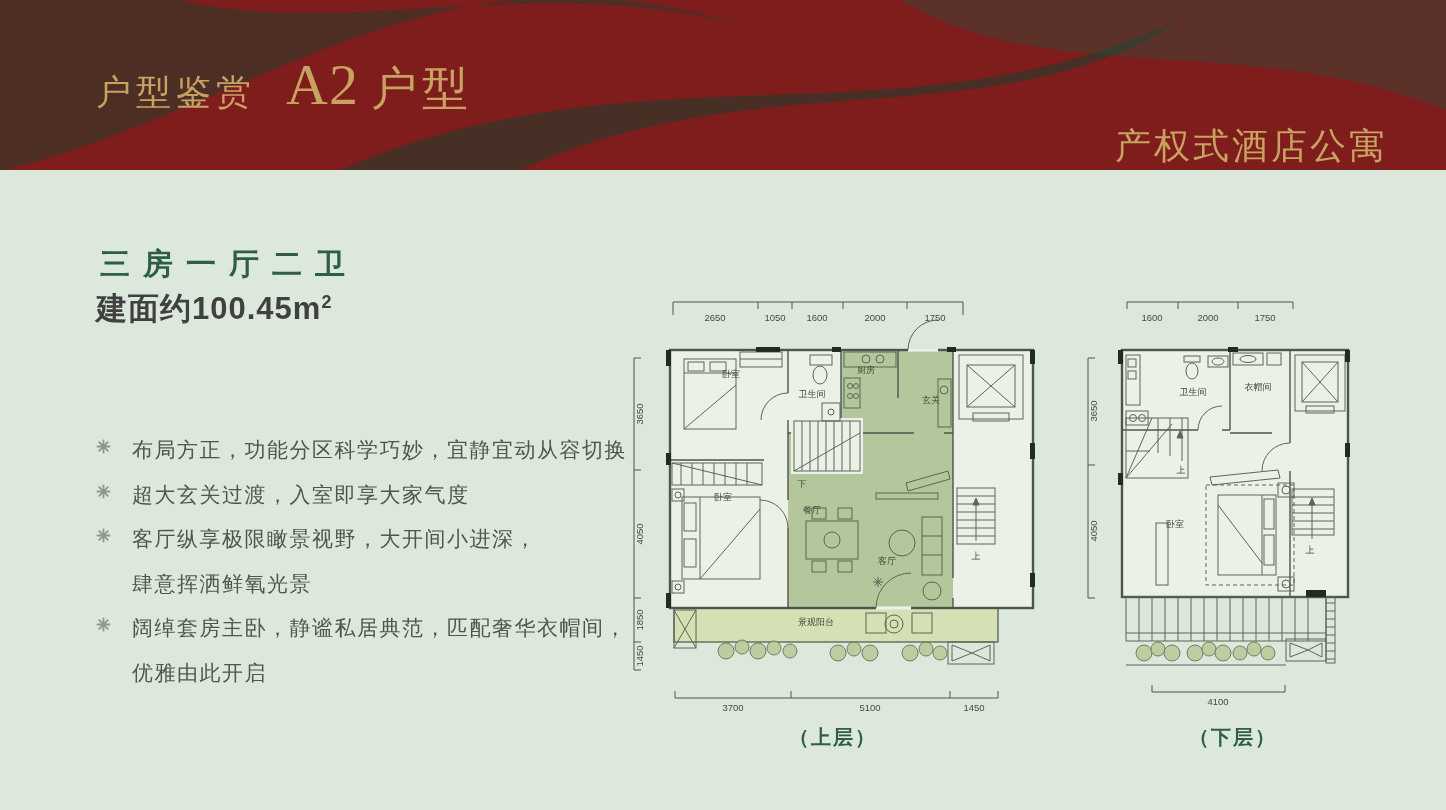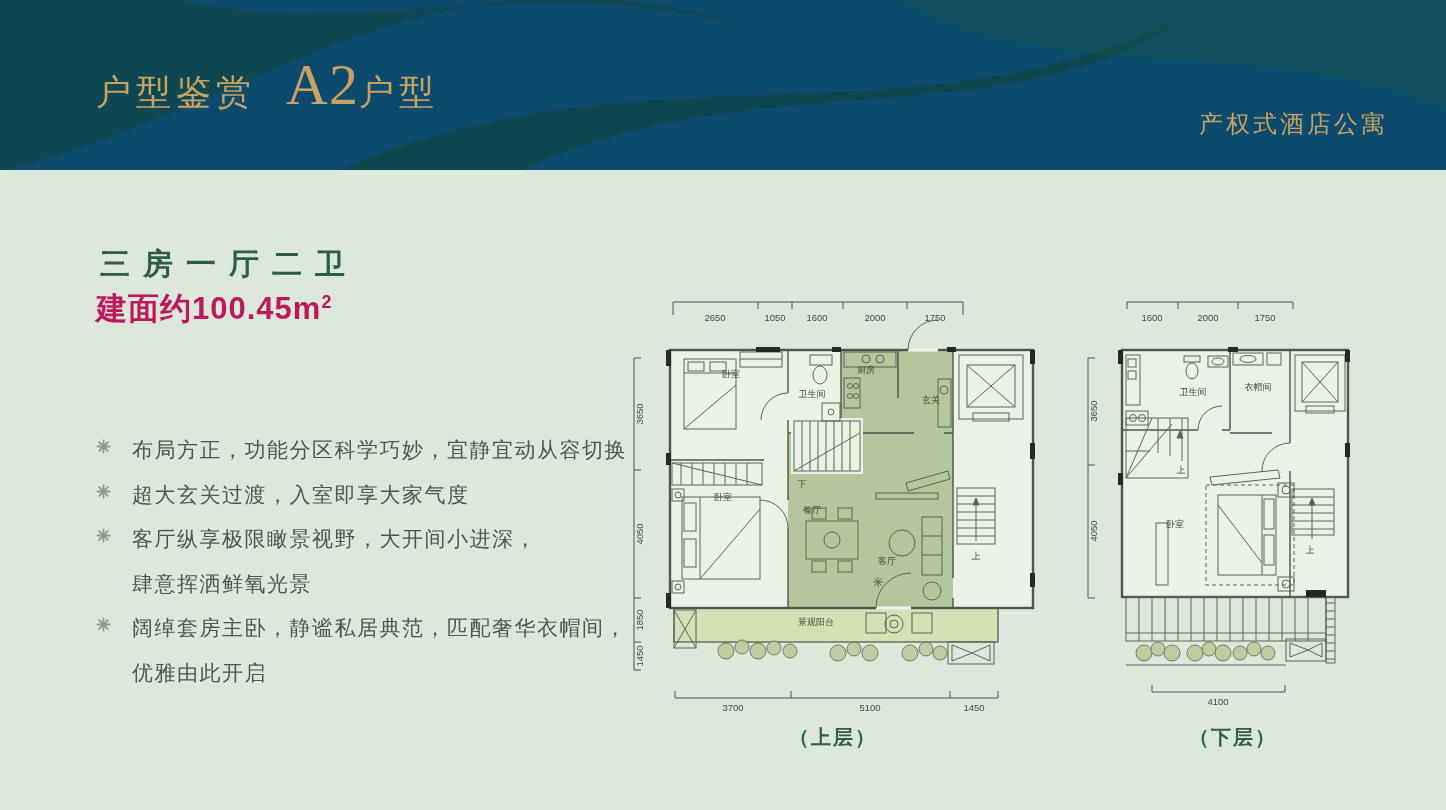--- a/index.html
+++ b/index.html
@@ -1,30 +1,30 @@
 <!DOCTYPE html>
 <html><head>
 <meta charset="utf-8">
 <style>
   html,body{margin:0;padding:0;}
   .page{position:relative;width:1446px;height:810px;background:#dce8dc;overflow:hidden;
         font-family:"Liberation Sans","DejaVu Sans",sans-serif;}
   
-  .hdr{position:absolute;left:0;top:0;width:1446px;height:170px;background:#0c4a6e;}
+  .hdr{position:absolute;left:0;top:0;width:1446px;height:170px;background:#7f1d1d;}
   .hdr svg.deco{position:absolute;left:0;top:0;}
   .hdr-title{position:absolute;left:96px;top:56px;display:flex;align-items:baseline;color:#c8a261;}
   .hdr-title .sm{font-size:35px;letter-spacing:5px;}
   .hdr-title .big{font-family:"Liberation Serif","DejaVu Serif",serif;font-size:58px;line-height:1;
                   margin-left:30px;letter-spacing:1px;}
-  .hdr-title .sm2{font-size:35px;letter-spacing:5px;margin-left:0;}
-  .hdr-right{position:absolute;right:58px;top:108px;color:#c8a261;font-size:24px;letter-spacing:3px;margin-left:19px;}
+  .hdr-title .sm2{font-size:46px;letter-spacing:5px;margin-left:12px;}
+  .hdr-right{position:absolute;right:58px;top:122px;color:#c8a261;font-size:36px;letter-spacing:3px;margin-left:19px;}
   
   .layout-title{position:absolute;left:96px;top:240px;margin:4px;color:#2e5f42;font-size:30px;
                 font-weight:bold;letter-spacing:13px;}
-  .area{position:absolute;left:96px;top:288px;color:#be185d;font-size:31px;font-weight:bold;letter-spacing:1px;}
+  .area{position:absolute;left:96px;top:288px;color:#404040;font-size:31px;font-weight:bold;letter-spacing:1px;}
   .area sup{font-size:18px;}
   
   .features{position:absolute;left:96px;top:436px;width:500px;}
   .frow{display:flex;align-items:flex-start;height:44.5px;}
   .fb{width:36px;padding-top:3px;flex:0 0 36px;}
   .ft{font-size:21px;color:#4d574d;letter-spacing:1.5px;white-space:nowrap;}
   
   .plan-svg{position:absolute;}
   #upper-svg{left:626px;top:293px;}
   #lower-svg{left:1080px;top:293px;}

